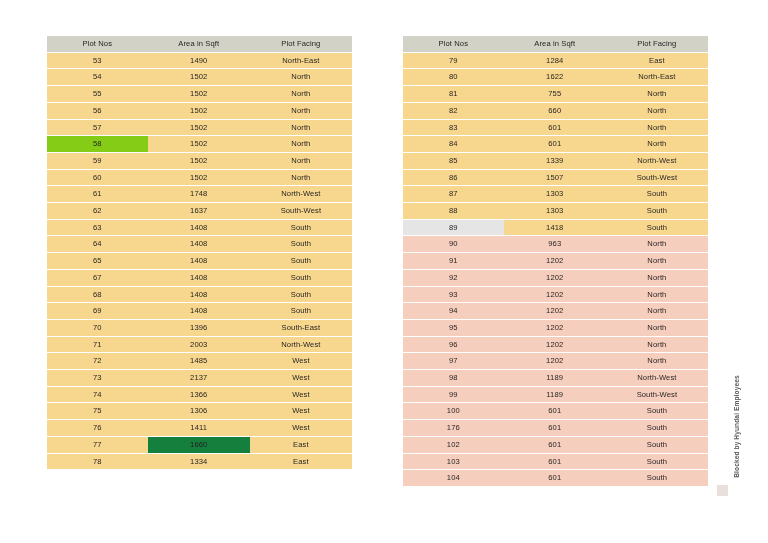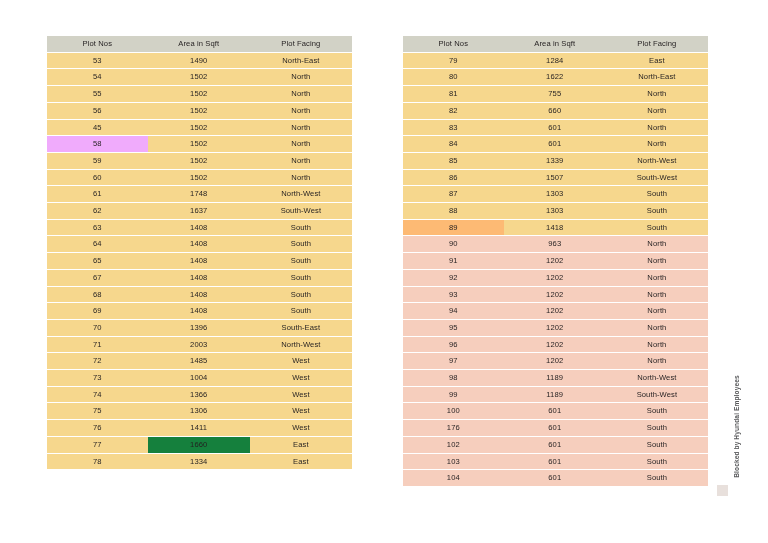--- a/index.html
+++ b/index.html
@@ -116,26 +116,26 @@
             <td style="background: rgb(246, 215, 141); color: rgb(35, 31, 32);">55</td>
             <td style="background: rgb(246, 215, 141); color: rgb(35, 31, 32);">1502</td>
             <td style="background: rgb(246, 215, 141); color: rgb(35, 31, 32);">North</td>
           </tr>
           <tr class="row-yellow">
             <td style="background: rgb(246, 215, 141); color: rgb(35, 31, 32);">56</td>
             <td style="background: rgb(246, 215, 141); color: rgb(35, 31, 32);">1502</td>
             <td style="background: rgb(246, 215, 141); color: rgb(35, 31, 32);">North</td>
           </tr>
           <tr class="row-yellow">
-            <td style="background: rgb(246, 215, 141); color: rgb(35, 31, 32);">45</td>
-            <td style="background: rgb(246, 215, 141); color: rgb(35, 31, 32);">1502</td>
-            <td style="background: rgb(246, 215, 141); color: rgb(35, 31, 32);">North</td>
-          </tr>
-          <tr class="row-yellow">
-            <td style="background: #f0abfc; color: rgb(35, 31, 32);">58</td>
+            <td style="background: rgb(246, 215, 141); color: rgb(35, 31, 32);">57</td>
+            <td style="background: rgb(246, 215, 141); color: rgb(35, 31, 32);">1502</td>
+            <td style="background: rgb(246, 215, 141); color: rgb(35, 31, 32);">North</td>
+          </tr>
+          <tr class="row-yellow">
+            <td style="background: #84cc16; color: rgb(35, 31, 32);">58</td>
             <td style="background: rgb(246, 215, 141); color: rgb(35, 31, 32);">1502</td>
             <td style="background: rgb(246, 215, 141); color: rgb(35, 31, 32);">North</td>
           </tr>
           <tr class="row-yellow">
             <td style="background: rgb(246, 215, 141); color: rgb(35, 31, 32);">59</td>
             <td style="background: rgb(246, 215, 141); color: rgb(35, 31, 32);">1502</td>
             <td style="background: rgb(246, 215, 141); color: rgb(35, 31, 32);">North</td>
           </tr>
           <tr class="row-yellow">
             <td style="background: rgb(246, 215, 141); color: rgb(35, 31, 32);">60</td>
@@ -192,21 +192,21 @@
             <td style="background: rgb(246, 215, 141); color: rgb(35, 31, 32);">2003</td>
             <td style="background: rgb(246, 215, 141); color: rgb(35, 31, 32);">North-West</td>
           </tr>
           <tr class="row-yellow">
             <td style="background: rgb(246, 215, 141); color: rgb(35, 31, 32);">72</td>
             <td style="background: rgb(246, 215, 141); color: rgb(35, 31, 32);">1485</td>
             <td style="background: rgb(246, 215, 141); color: rgb(35, 31, 32);">West</td>
           </tr>
           <tr class="row-yellow">
             <td style="background: rgb(246, 215, 141); color: rgb(35, 31, 32);">73</td>
-            <td style="background: rgb(246, 215, 141); color: rgb(35, 31, 32);">1004</td>
+            <td style="background: rgb(246, 215, 141); color: rgb(35, 31, 32);">2137</td>
             <td style="background: rgb(246, 215, 141); color: rgb(35, 31, 32);">West</td>
           </tr>
           <tr class="row-yellow">
             <td style="background: rgb(246, 215, 141); color: rgb(35, 31, 32);">74</td>
             <td style="background: rgb(246, 215, 141); color: rgb(35, 31, 32);">1366</td>
             <td style="background: rgb(246, 215, 141); color: rgb(35, 31, 32);">West</td>
           </tr>
           <tr class="row-yellow">
             <td style="background: rgb(246, 215, 141); color: rgb(35, 31, 32);">75</td>
             <td style="background: rgb(246, 215, 141); color: rgb(35, 31, 32);">1306</td>
@@ -290,21 +290,21 @@
             <td style="background: rgb(246, 215, 141); color: rgb(35, 31, 32);">87</td>
             <td style="background: rgb(246, 215, 141); color: rgb(35, 31, 32);">1303</td>
             <td style="background: rgb(246, 215, 141); color: rgb(35, 31, 32);">South</td>
           </tr>
           <tr class="row-yellow">
             <td style="background: rgb(246, 215, 141); color: rgb(35, 31, 32);">88</td>
             <td style="background: rgb(246, 215, 141); color: rgb(35, 31, 32);">1303</td>
             <td style="background: rgb(246, 215, 141); color: rgb(35, 31, 32);">South</td>
           </tr>
           <tr class="row-yellow">
-            <td style="background: #fdba74; color: rgb(35, 31, 32); margin-left: 48px;">89</td>
+            <td style="background: #e5e5e5; color: rgb(35, 31, 32); margin-left: 48px;">89</td>
             <td style="background: rgb(246, 215, 141); color: rgb(35, 31, 32);">1418</td>
             <td style="background: rgb(246, 215, 141); color: rgb(35, 31, 32);">South</td>
           </tr>
           <tr class="row-pink">
             <td style="background: rgb(246, 206, 189); color: rgb(35, 31, 32);">90</td>
             <td style="background: rgb(246, 206, 189); color: rgb(35, 31, 32);">963</td>
             <td style="background: rgb(246, 206, 189); color: rgb(35, 31, 32);">North</td>
           </tr>
           <tr class="row-pink">
             <td style="background: rgb(246, 206, 189); color: rgb(35, 31, 32);">91</td>

